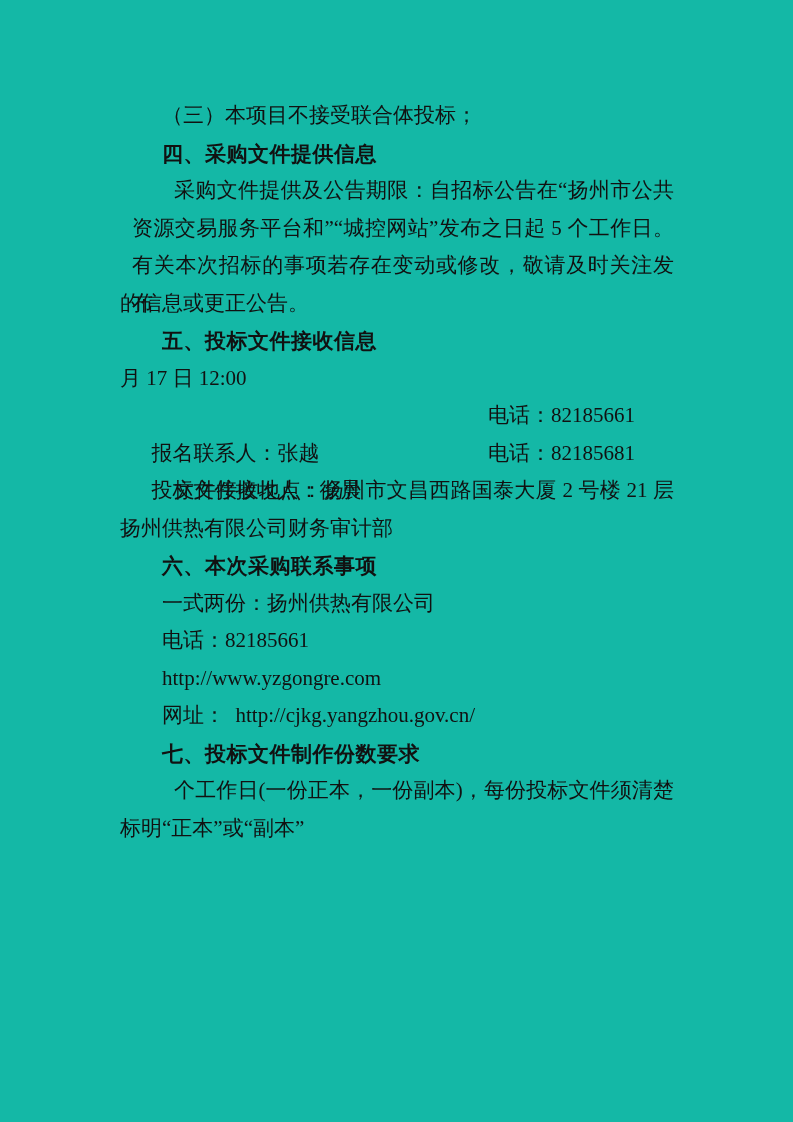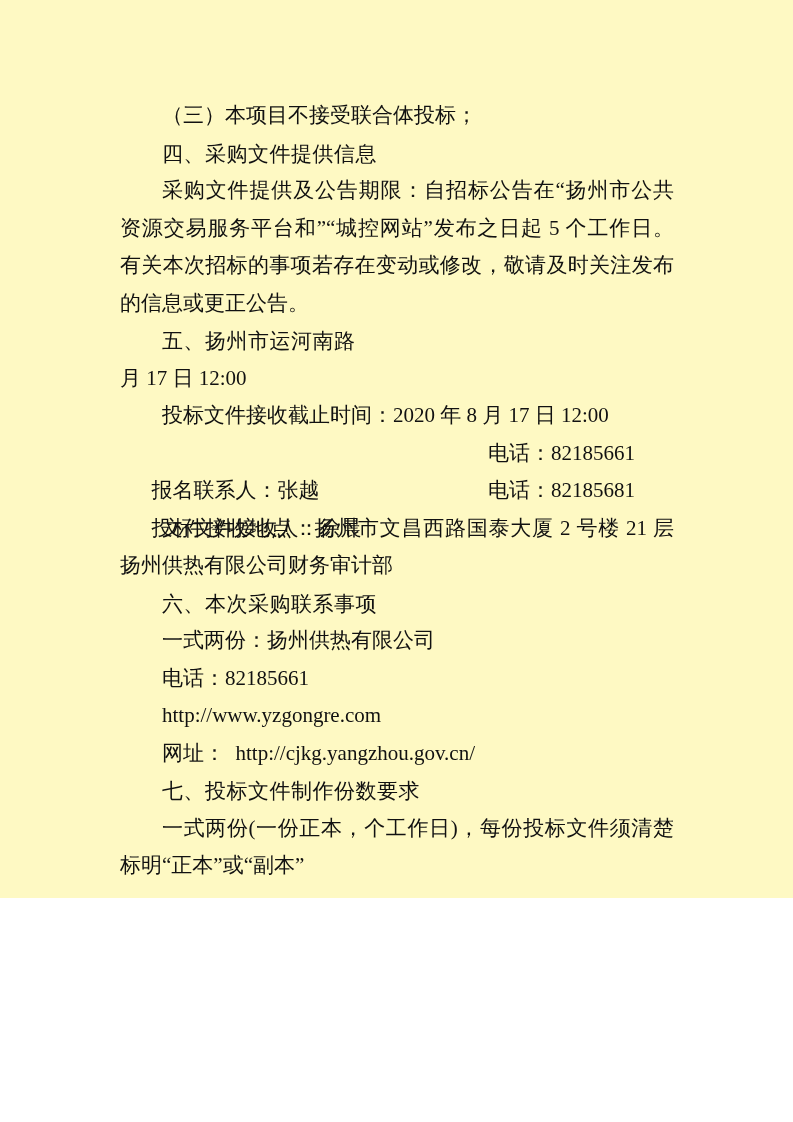--- a/index.html
+++ b/index.html
@@ -3,22 +3,22 @@
 <meta charset="utf-8">
 <style>
   html, body {
     margin: 0;
     padding: 0;
     background: #ffffff;
   }
   .page {
     position: relative;
     width: 793px;
-    height: 898px;
-    background: #fef9c3;
+    height: 1122px;
+    background: #14b8a6;
     overflow: hidden;
     color: #111111;
   }
   .content {
     position: absolute;
     left: 120px;
     top: 97px;
     width: 554px;
   }
   .line {
@@ -29,24 +29,25 @@
     font-size: 21px;
     white-space: pre-wrap;
     color: #111111;
   }
   .indent {
     text-indent: 2em;
   }
   .stretch {
     text-align: justify;
     text-align-last: justify;
+    margin-left: 12px;
   }
   .heading {
     font-family: "Liberation Sans", "DejaVu Sans", sans-serif;
-    font-weight: 400;
+    font-weight: 700;
     text-indent: 2em;
     letter-spacing: 0.5px;
   }
   .contact {
     position: relative;
   }
   .contact .right {
     position: absolute;
     left: 326px;
     top: 0;
@@ -60,24 +61,23 @@
 
     <div class="line indent">（三）本项目不接受联合体投标；</div>
 
     <div class="line heading">四、采购文件提供信息</div>
 
     <div class="line indent stretch">采购文件提供及公告期限：自招标公告在“扬州市公共</div>
     <div class="line stretch">资源交易服务平台和”“城控网站”发布之日起 5 个工作日。</div>
     <div class="line stretch">有关本次招标的事项若存在变动或修改，敬请及时关注发布</div>
     <div class="line">的信息或更正公告。</div>
 
-    <div class="line heading">五、扬州市运河南路</div>
+    <div class="line heading">五、投标文件接收信息</div>
 
     <div class="line">月 17 日 12:00</div>
-    <div class="line indent">投标文件接收截止时间：2020 年 8 月 17 日 12:00</div>
 
     <div class="line indent contact">
       <span>报名联系人：张越</span>
       <span class="right">电话：82185661</span>
     </div>
     <div class="line indent contact">
       <span>投标文件接收人：徐晨</span>
       <span class="right">电话：82185681</span>
     </div>
 
@@ -86,17 +86,17 @@
 
     <div class="line heading">六、本次采购联系事项</div>
 
     <div class="line indent">一式两份：扬州供热有限公司</div>
     <div class="line indent">电话：82185661</div>
     <div class="line indent">http://www.yzgongre.com</div>
     <div class="line indent">网址：  http://cjkg.yangzhou.gov.cn/</div>
 
     <div class="line heading">七、投标文件制作份数要求</div>
 
-    <div class="line indent stretch">一式两份(一份正本，个工作日)，每份投标文件须清楚</div>
+    <div class="line indent stretch">个工作日(一份正本，一份副本)，每份投标文件须清楚</div>
     <div class="line">标明“正本”或“副本”</div>
 
   </div>
 </div>
 
 </body></html>

